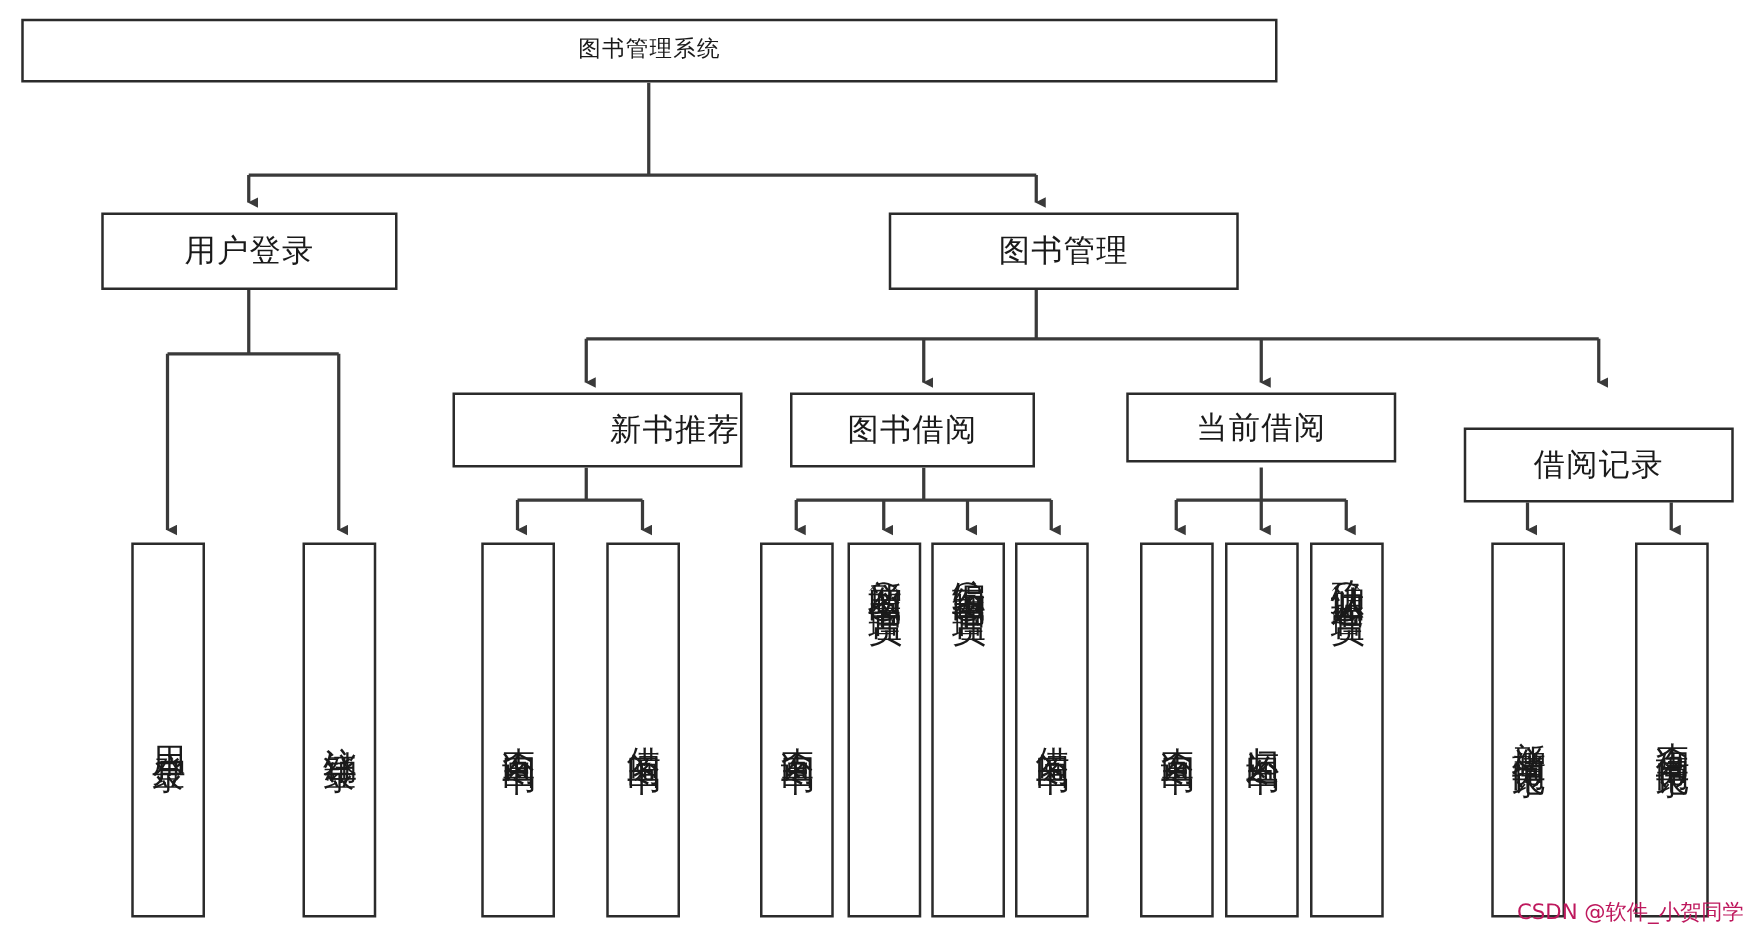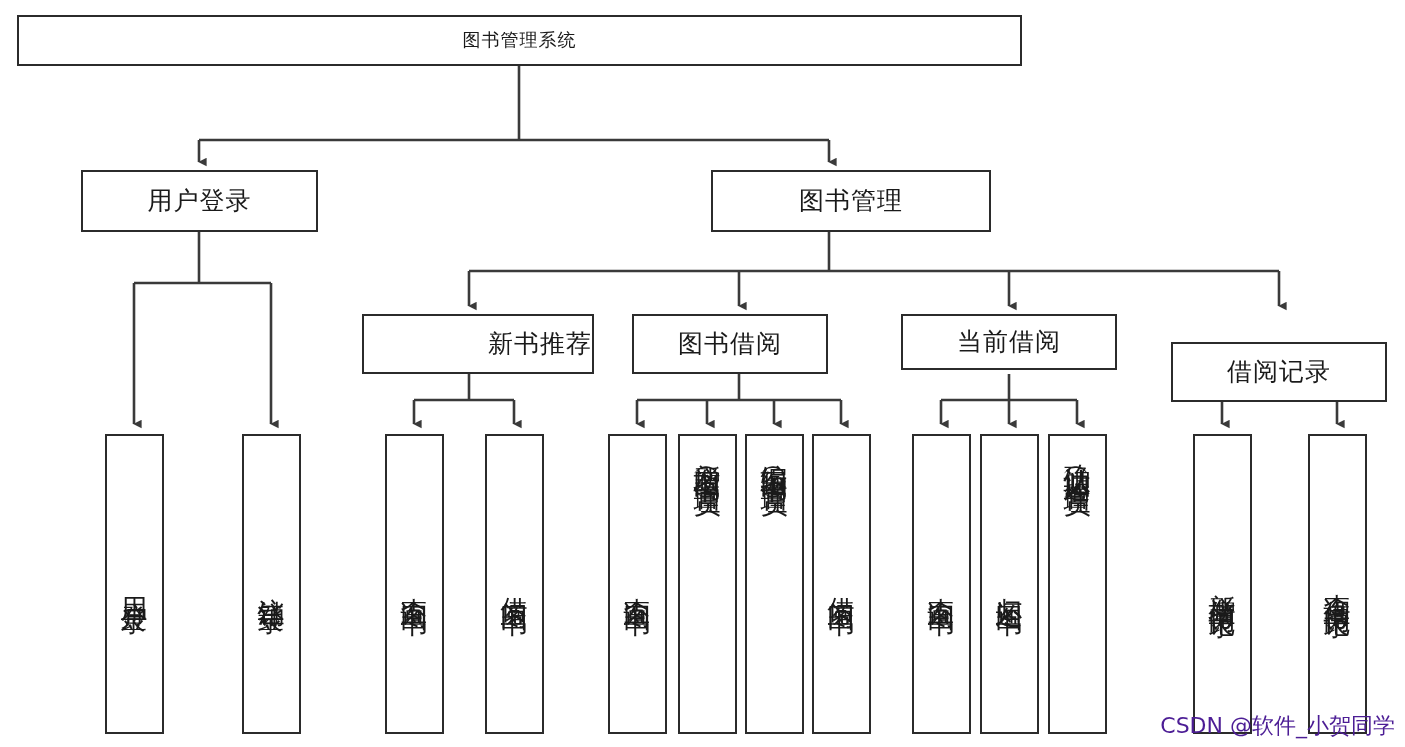--- a/index.html
+++ b/index.html
@@ -65,22 +65,22 @@
     margin: 0 auto;
   }
   .node.vert.centered {
     align-items: center;
     padding-top: 0;
   }
   #watermark {
     position: absolute;
     right: 10px;
     bottom: 6px;
-    font-size: 22px;
-    color: #4c1d95;
+    font-size: 17px;
+    color: #be185d;
     z-index: 5;
     white-space: nowrap;
     font-family: "DejaVu Sans", "Liberation Sans", sans-serif;
   }
 </style>
 </head>
 <body>
 
 <div id="diagram-root">
 

